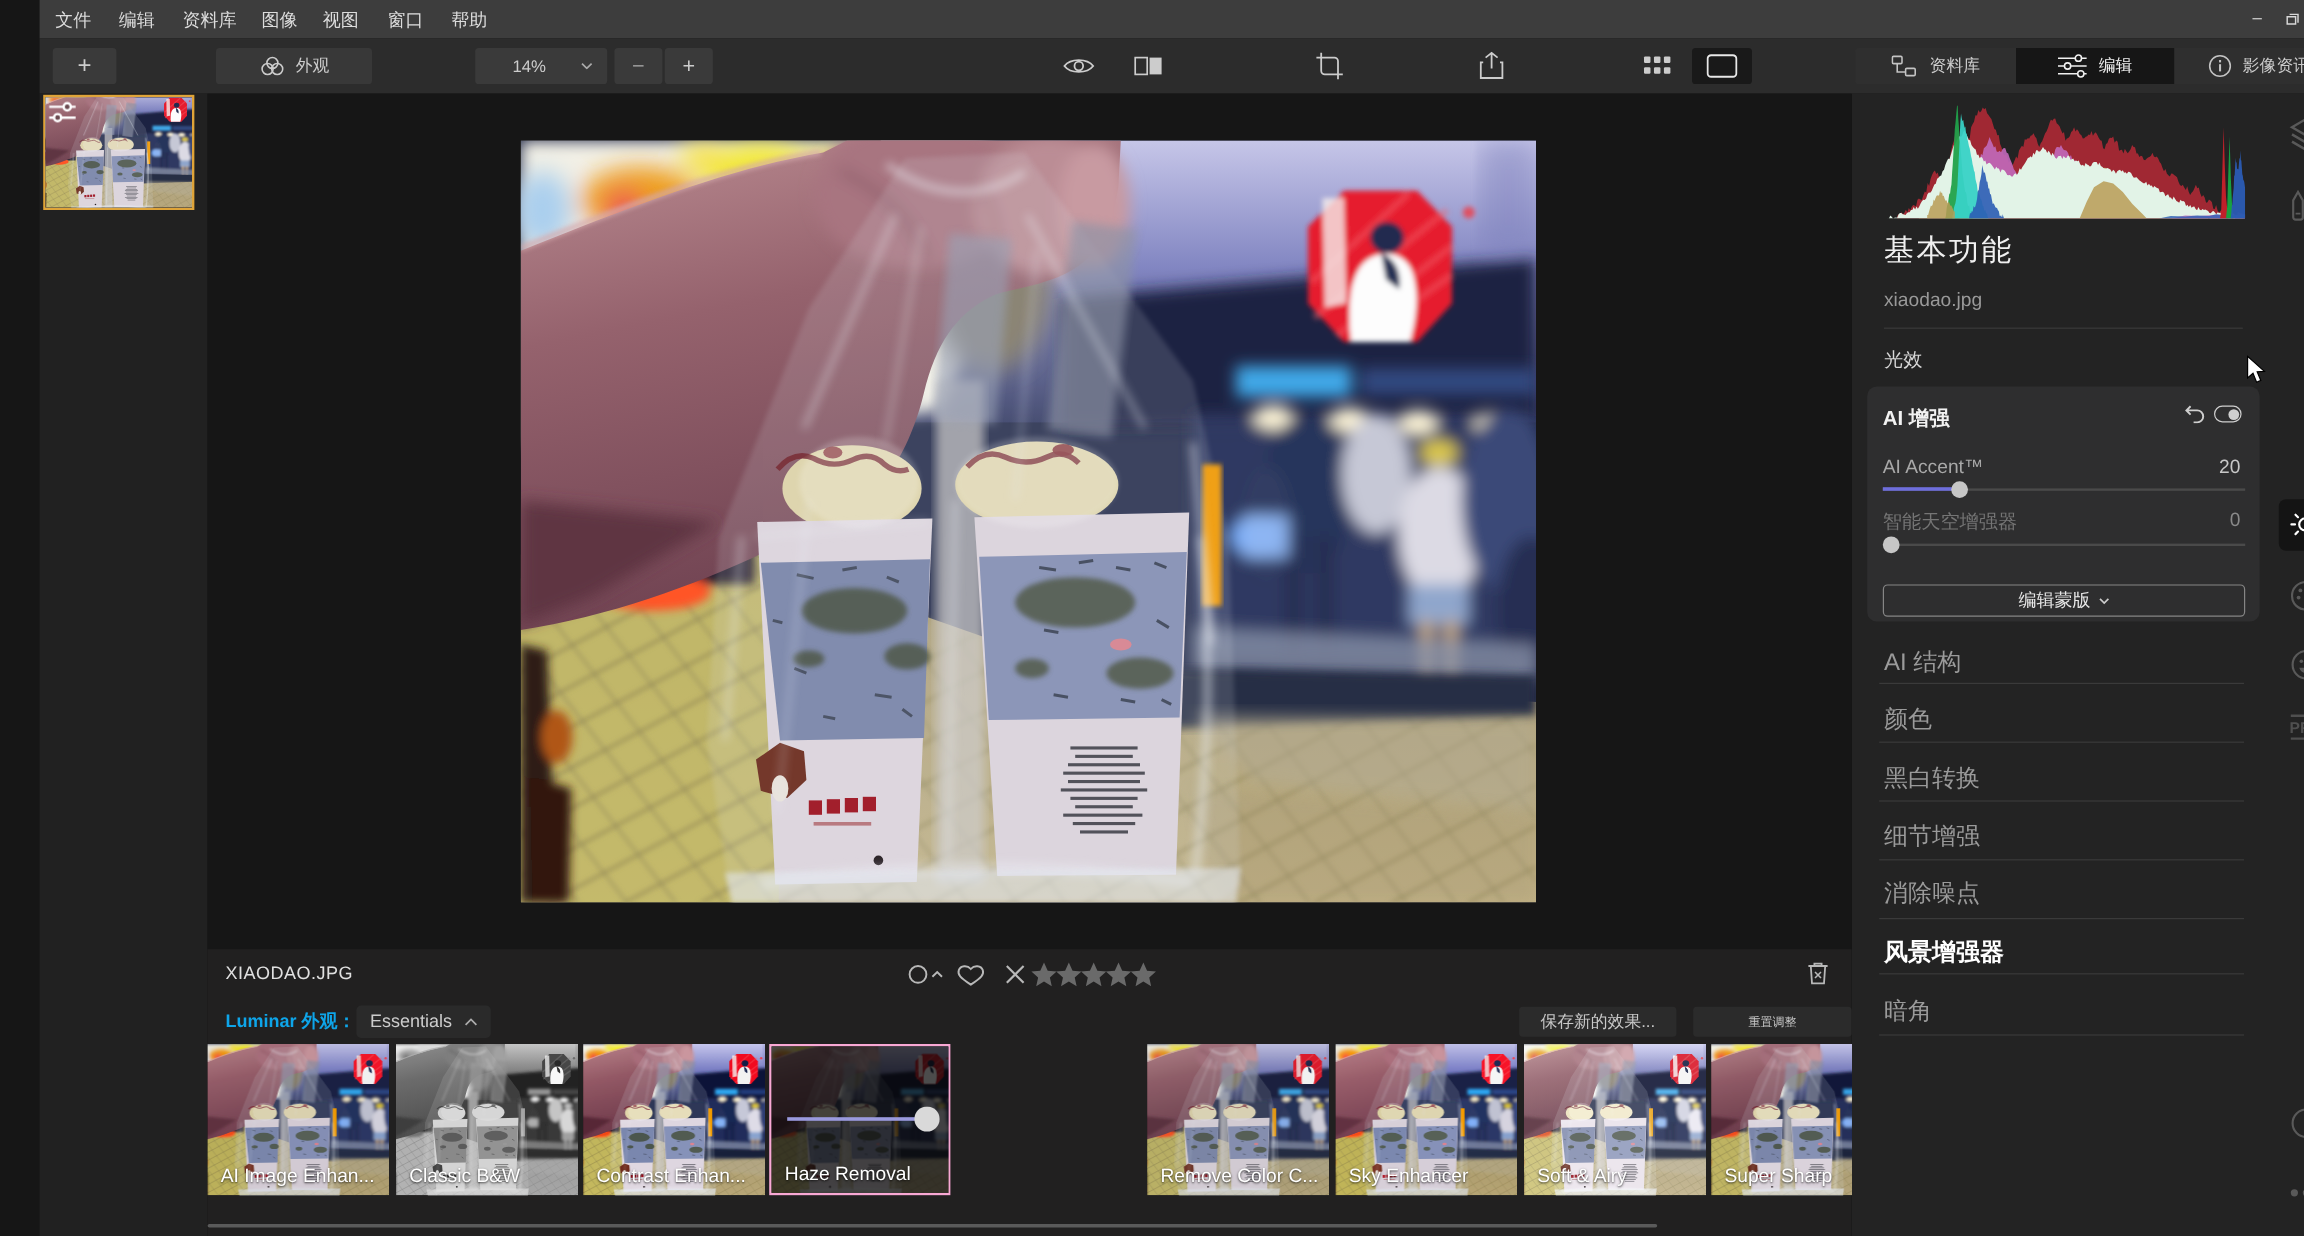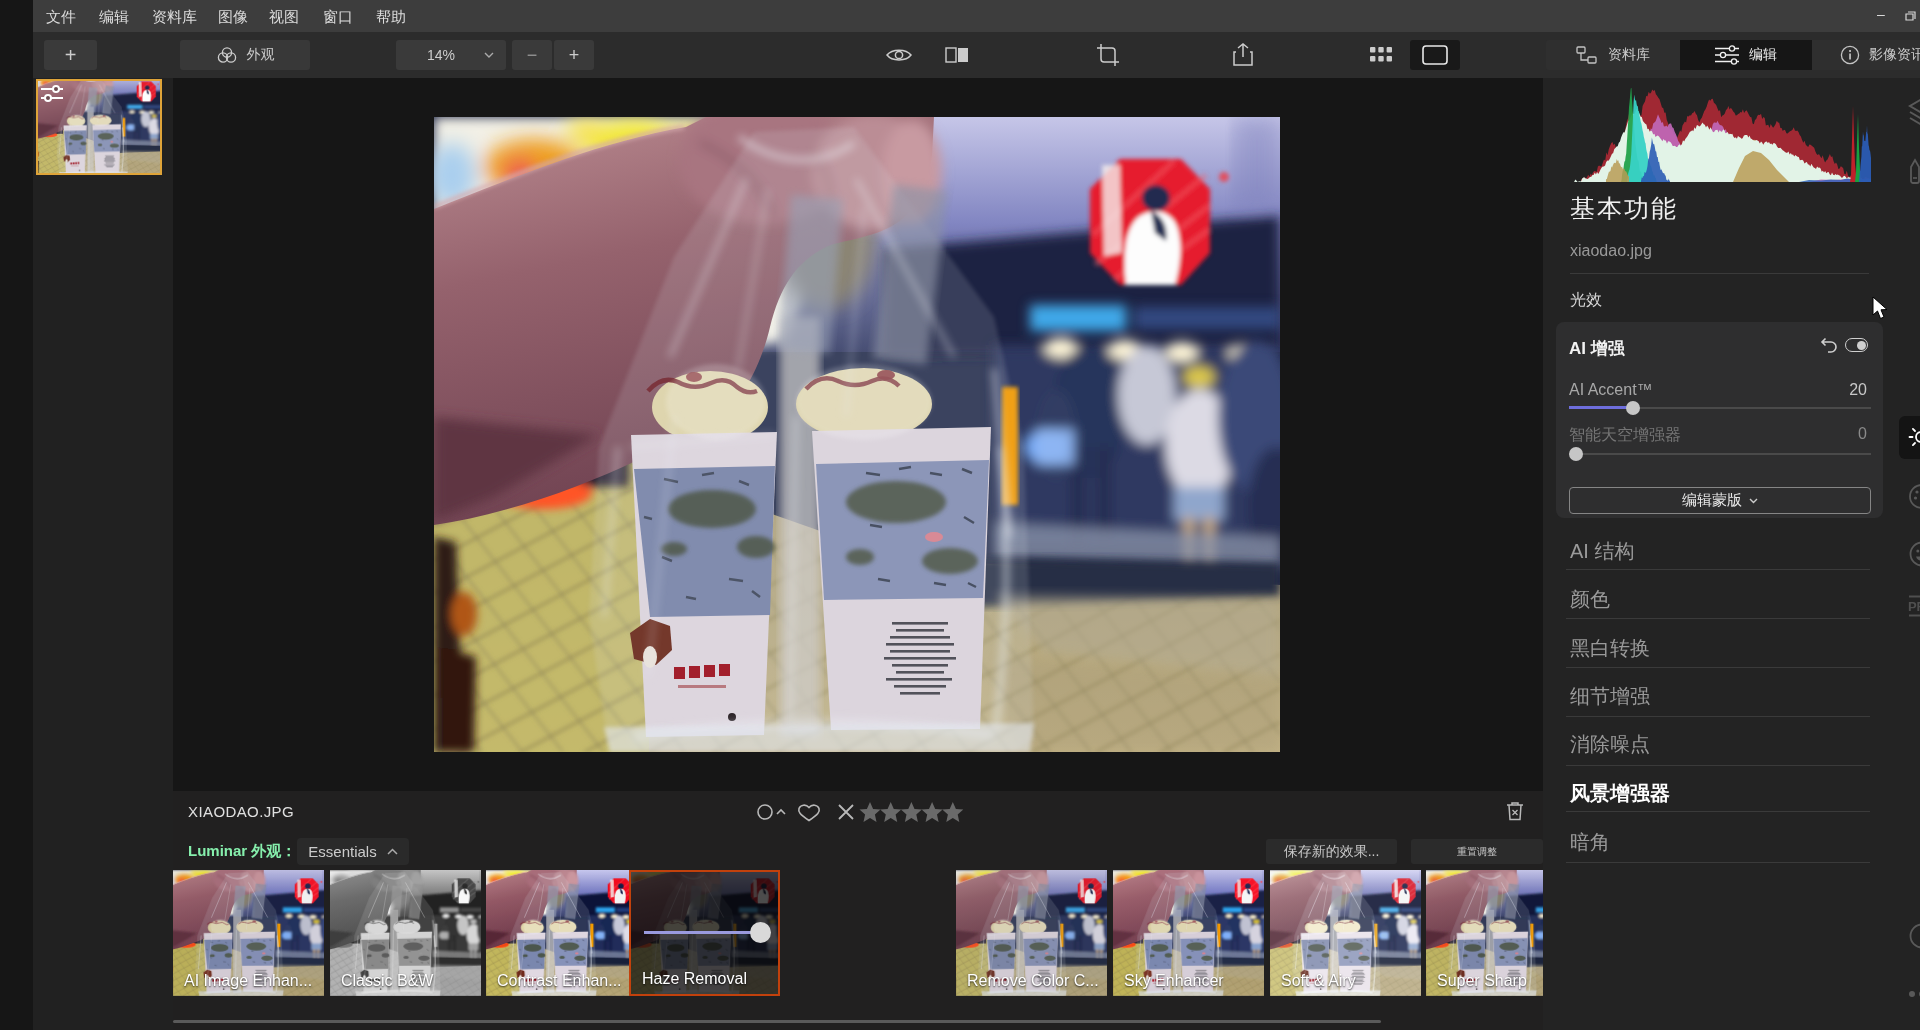--- a/index.html
+++ b/index.html
@@ -376,21 +376,21 @@
         <use href="#st" transform="translate(20.7,0)"></use>
         <use href="#st" transform="translate(41.4,0)"></use>
         <use href="#st" transform="translate(62.1,0)"></use>
         <use href="#st" transform="translate(82.8,0)"></use>
       </g>
     </svg>
     <svg style="position:absolute;left:1333px;top:10px" width="18" height="20" viewBox="0 0 18 20">
       <path d="M1 4 H17 M6 4 V2 h6 v2 M3 4 l1 14.5 h10 l1 -14.5" fill="none" stroke="#b8b8b8" stroke-width="1.5"></path>
       <path d="M6.5 9 l5 5 M11.5 9 l-5 5" stroke="#b8b8b8" stroke-width="1.3"></path>
     </svg>
-    <span style="position:absolute;left:15px;top:51px;color:#86efac;font-size:15px;font-weight:bold">Luminar 外观：</span>
+    <span style="position:absolute;left:15px;top:51px;color:#0ea5e9;font-size:15px;font-weight:bold">Luminar 外观：</span>
     <div style="position:absolute;left:124px;top:47px;width:112px;height:27px;background:#2a2a2a;border-radius:4px;color:#cccccc;font-size:15px;display:flex;align-items:center;justify-content:center">Essentials
       <svg width="11" height="7" viewBox="0 0 11 7" style="margin-left:10px">
           <path d="M1 6 L5.5 1.5 L10 6" fill="none" stroke="#aaaaaa" stroke-width="1.5"></path>
         </svg>
     </div>
     <div style="position:absolute;left:1093px;top:48px;width:131px;height:25px;background:#2b2b2b;border-radius:3px;color:#c8c8c8;font-size:14px;display:flex;align-items:center;justify-content:center">保存新的效果...</div>
     <div style="position:absolute;left:1238px;top:48px;width:132px;height:25px;background:#2b2b2b;border-radius:3px;color:#c8c8c8;font-size:10px;display:flex;align-items:center;justify-content:center">重置调整</div>
     <div class="film" style="left:0px;">
       <div style="position:absolute;left:-9px;top:0px;width:169px;height:126px;filter:saturate(1.15) brightness(0.95)">
         <svg width="169" height="126" viewBox="0 0 846 635">
@@ -408,21 +408,21 @@
       <span class="lbl">Classic B&amp;W</span>
     </div>
     <div class="film" style="left:313px;">
       <div style="position:absolute;left:-9px;top:0px;width:169px;height:126px;filter:contrast(1.15) saturate(1.05) brightness(0.95)">
         <svg width="169" height="126" viewBox="0 0 846 635">
             <use href="#photo"></use>
           </svg>
       </div>
       <span class="lbl">Contrast Enhan...</span>
     </div>
-    <div class="film" style="left:456px;border:2px solid #c2410c;">
+    <div class="film" style="left:468px;border:2px solid #f9a8d4;">
       <div style="position:absolute;left:-11px;top:-2px;width:169px;height:126px;filter:brightness(0.3) saturate(0.8)">
         <svg width="169" height="126" viewBox="0 0 846 635">
             <use href="#photo"></use>
           </svg>
       </div>
       <div style="position:absolute;left:13px;top:59px;width:120px;height:2.5px;background:#9a9ade"></div>
       <div style="position:absolute;left:119px;top:50px;width:21px;height:21px;border-radius:50%;background:#d9d9d9"></div>
       <span class="lbl">Haze Removal</span>
     </div>
     <div class="film" style="left:783px;">

